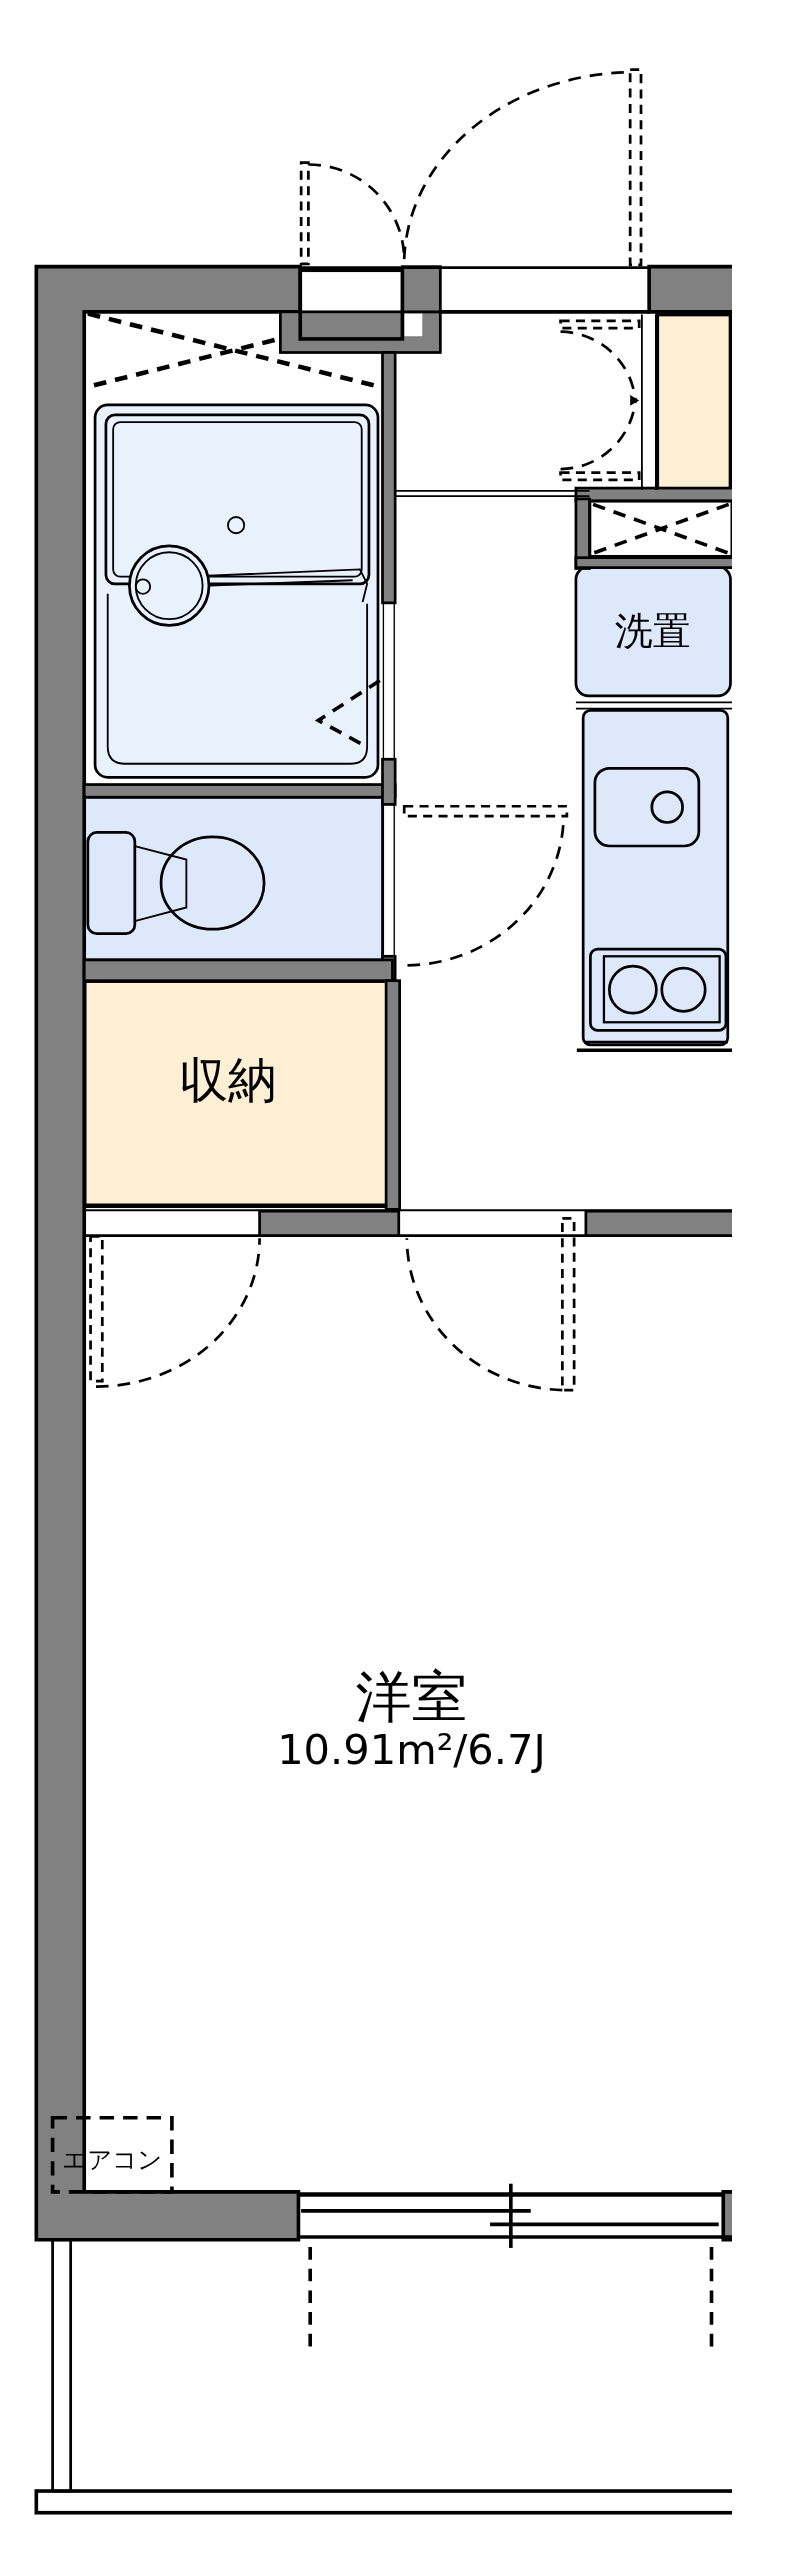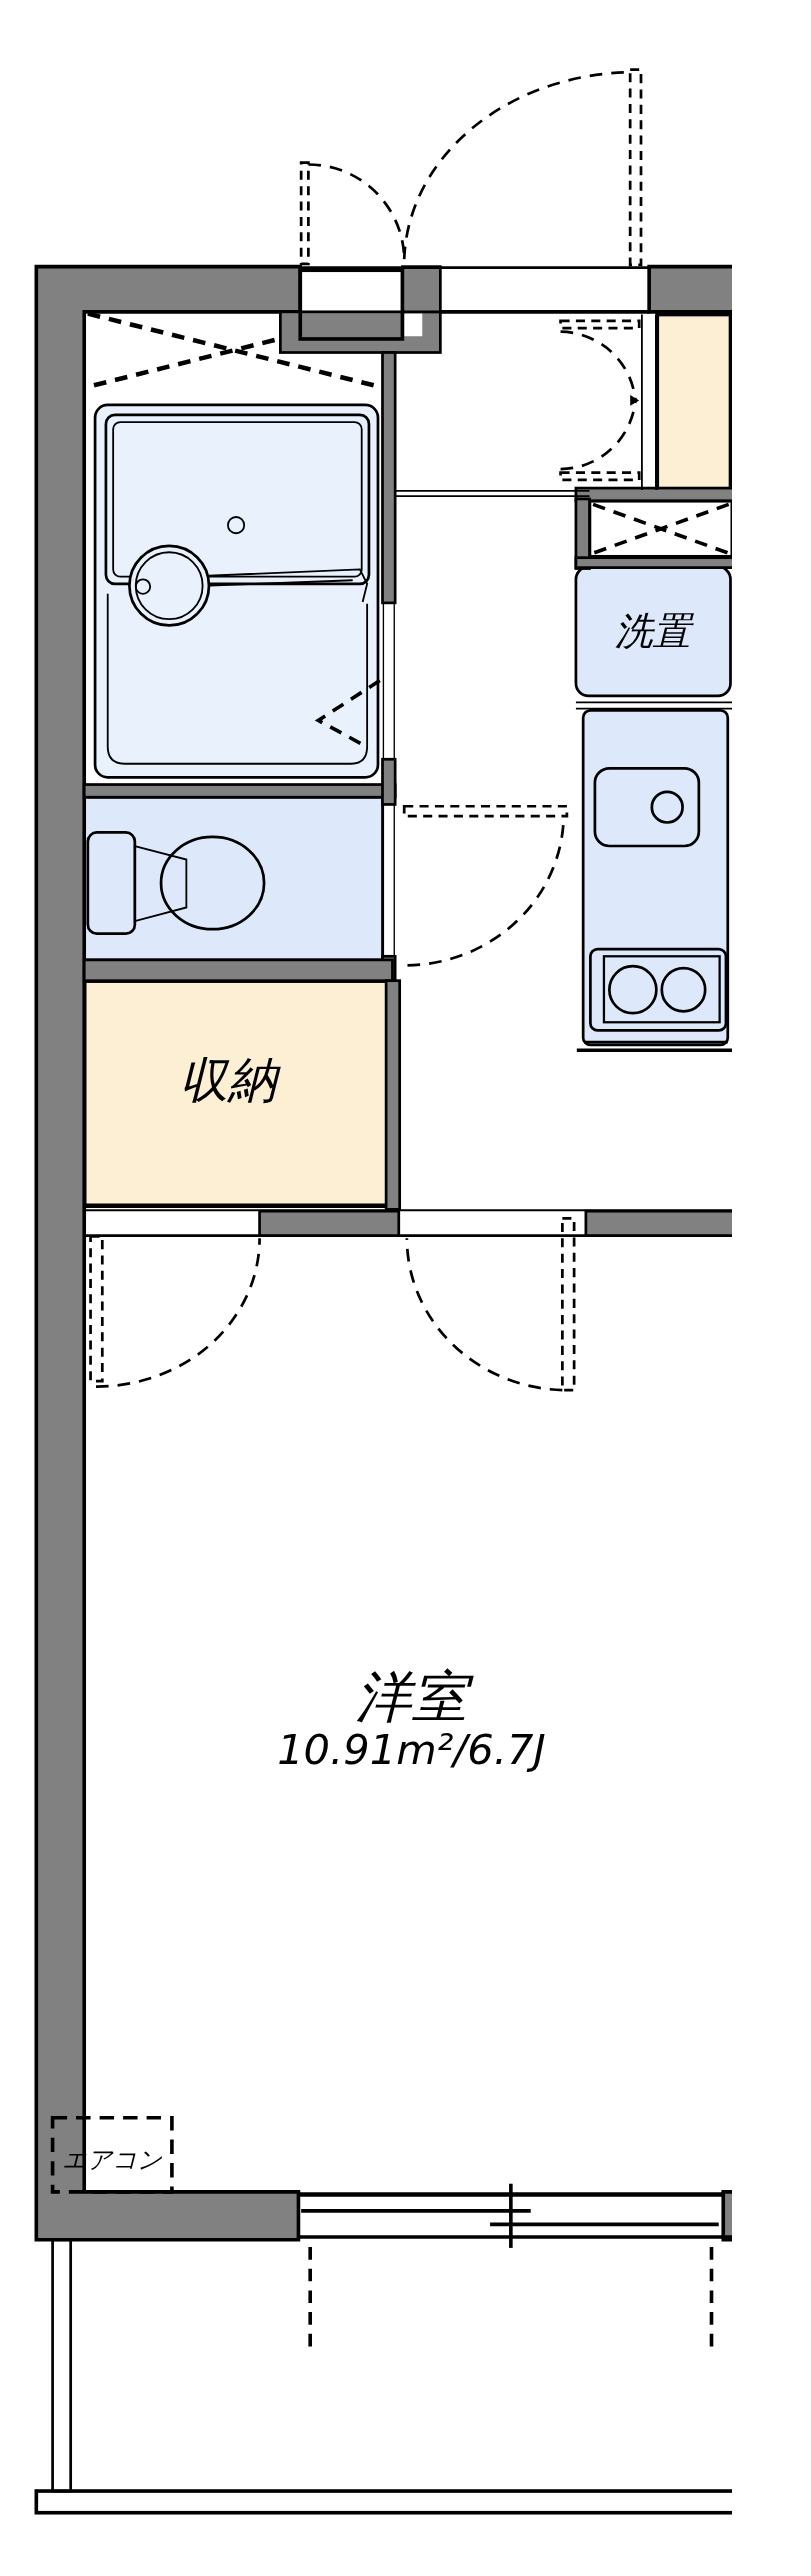--- a/index.html
+++ b/index.html
@@ -1,16 +1,16 @@
 <!DOCTYPE html>
 <html style="--wall-gray: #818181; --outline: #000000; --room-blue: #dde9fb; --fixture-blue: #e9f1fd; --closet-cream: #fcefd4; --background: #ffffff; --text: #000000;font-size:14.5px"><head>
 <meta charset="utf-8">
 <style>
   html,body{margin:0;padding:0;background:#fff;}
-  #stage{position:relative;width:732px;height:2576px;background:var(--background,#fff);overflow:hidden;font-style:italic;}
+  #stage{position:relative;width:732px;height:2576px;background:var(--background,#fff);overflow:hidden;}
   svg{position:absolute;left:0;top:0;}
   .wall{fill:var(--wall-gray,#818181);stroke:#000;stroke-width:4;}
   .wall-thin{fill:var(--wall-gray,#818181);stroke:#000;stroke-width:3;}
   .ln{stroke:#000;fill:none;}
   .blue{fill:var(--room-blue,#dde9fb);stroke:#000;}
   .fixture{fill:var(--fixture-blue,#e9f1fd);stroke:#000;}
   .cream{fill:var(--closet-cream,#fcefd4);stroke:#000;}
   .dash{stroke:#000;fill:none;stroke-dasharray:14 10;}
   .dashleaf{stroke:#000;fill:none;stroke-dasharray:10 7;}
   text{font-family:"DejaVu Sans","Liberation Sans",sans-serif;fill:var(--text,#000);text-anchor:middle;}

